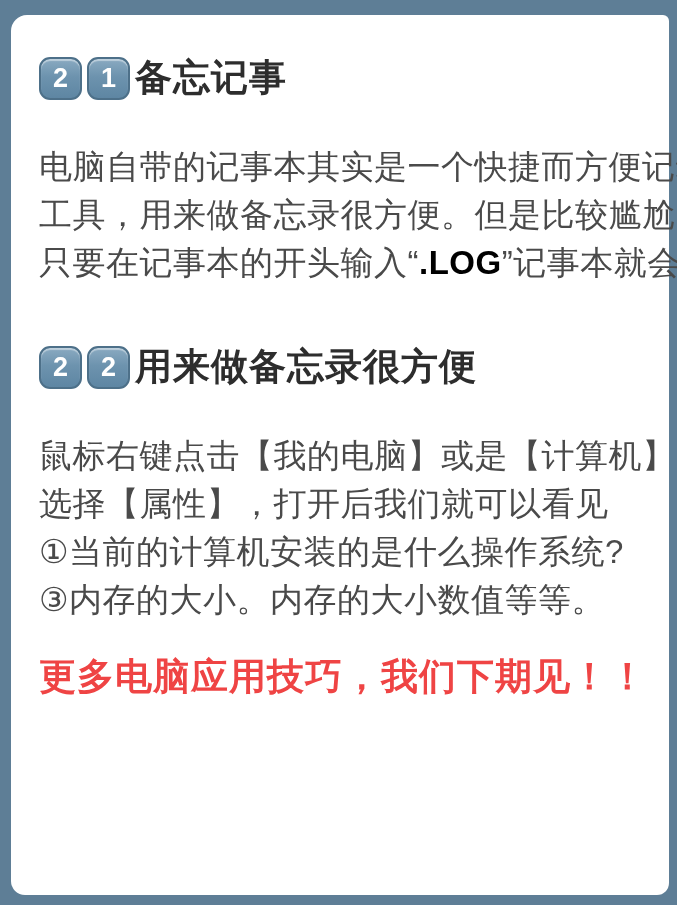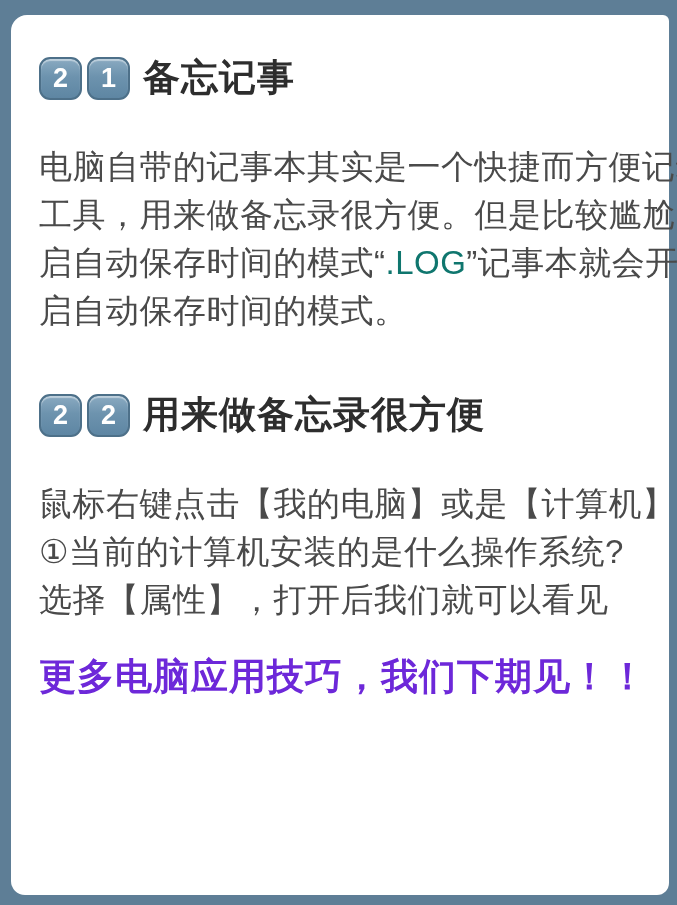--- a/index.html
+++ b/index.html
@@ -48,72 +48,72 @@
     align-items: center;
     justify-content: center;
     box-shadow: inset 0 2px 1px rgba(255,255,255,0.45);
     flex: 0 0 auto;
   }
   .heading-text {
     font-size: 37px;
     font-weight: bold;
     color: #2D2D2D;
     letter-spacing: 1px;
-    margin-left: 8px;
+    margin-left: 0;
     white-space: nowrap;
   }
   .body-text {
     font-size: 33px;
     line-height: 48px;
     color: #4A4A4A;
     letter-spacing: 0.5px;
   }
   .body-line {
     white-space: nowrap;
   }
   .inline-code {
-    font-weight: normal;
-    color: #0f766e;
+    font-weight: bold;
+    color: #000000;
   }
   .footer-line {
     margin-top: 28px;
     font-size: 37px;
     font-weight: bold;
-    color: #6d28d9;
+    color: #ef4444;
     letter-spacing: 1px;
     white-space: nowrap;
   }
 </style>
 </head>
 <body>
 
 <div class="card">
 
   <div>
     <h2 class="section-heading">
       <span class="keycap">2</span>
       <span class="keycap">1</span>
       <span class="heading-text">备忘记事</span>
     </h2>
     <div class="body-text">
       <div class="body-line">电脑自带的记事本其实是一个快捷而方便记录</div>
       <div class="body-line">工具，用来做备忘录很方便。但是比较尴尬的</div>
-      <div class="body-line"><span>启自动保存时间的模式“</span><span class="inline-code">.LOG</span><span>”记事本就会开</span></div>
-      <div class="body-line">启自动保存时间的模式。</div>
+      <div class="body-line"><span>只要在记事本的开头输入“</span><span class="inline-code">.LOG</span><span>”记事本就会开</span></div>
     </div>
   </div>
 
   <div>
     <h2 class="section-heading heading-2">
       <span class="keycap">2</span>
       <span class="keycap">2</span>
       <span class="heading-text">用来做备忘录很方便</span>
     </h2>
     <div class="body-text">
       <div class="body-line">鼠标右键点击【我的电脑】或是【计算机】，</div>
+      <div class="body-line">选择【属性】，打开后我们就可以看见</div>
       <div class="body-line">①当前的计算机安装的是什么操作系统?</div>
-      <div class="body-line">选择【属性】，打开后我们就可以看见</div>
+      <div class="body-line">③内存的大小。内存的大小数值等等。</div>
     </div>
   </div>
 
   <div class="footer-line">更多电脑应用技巧，我们下期见！！</div>
 
 </div>
 
 </body></html>

